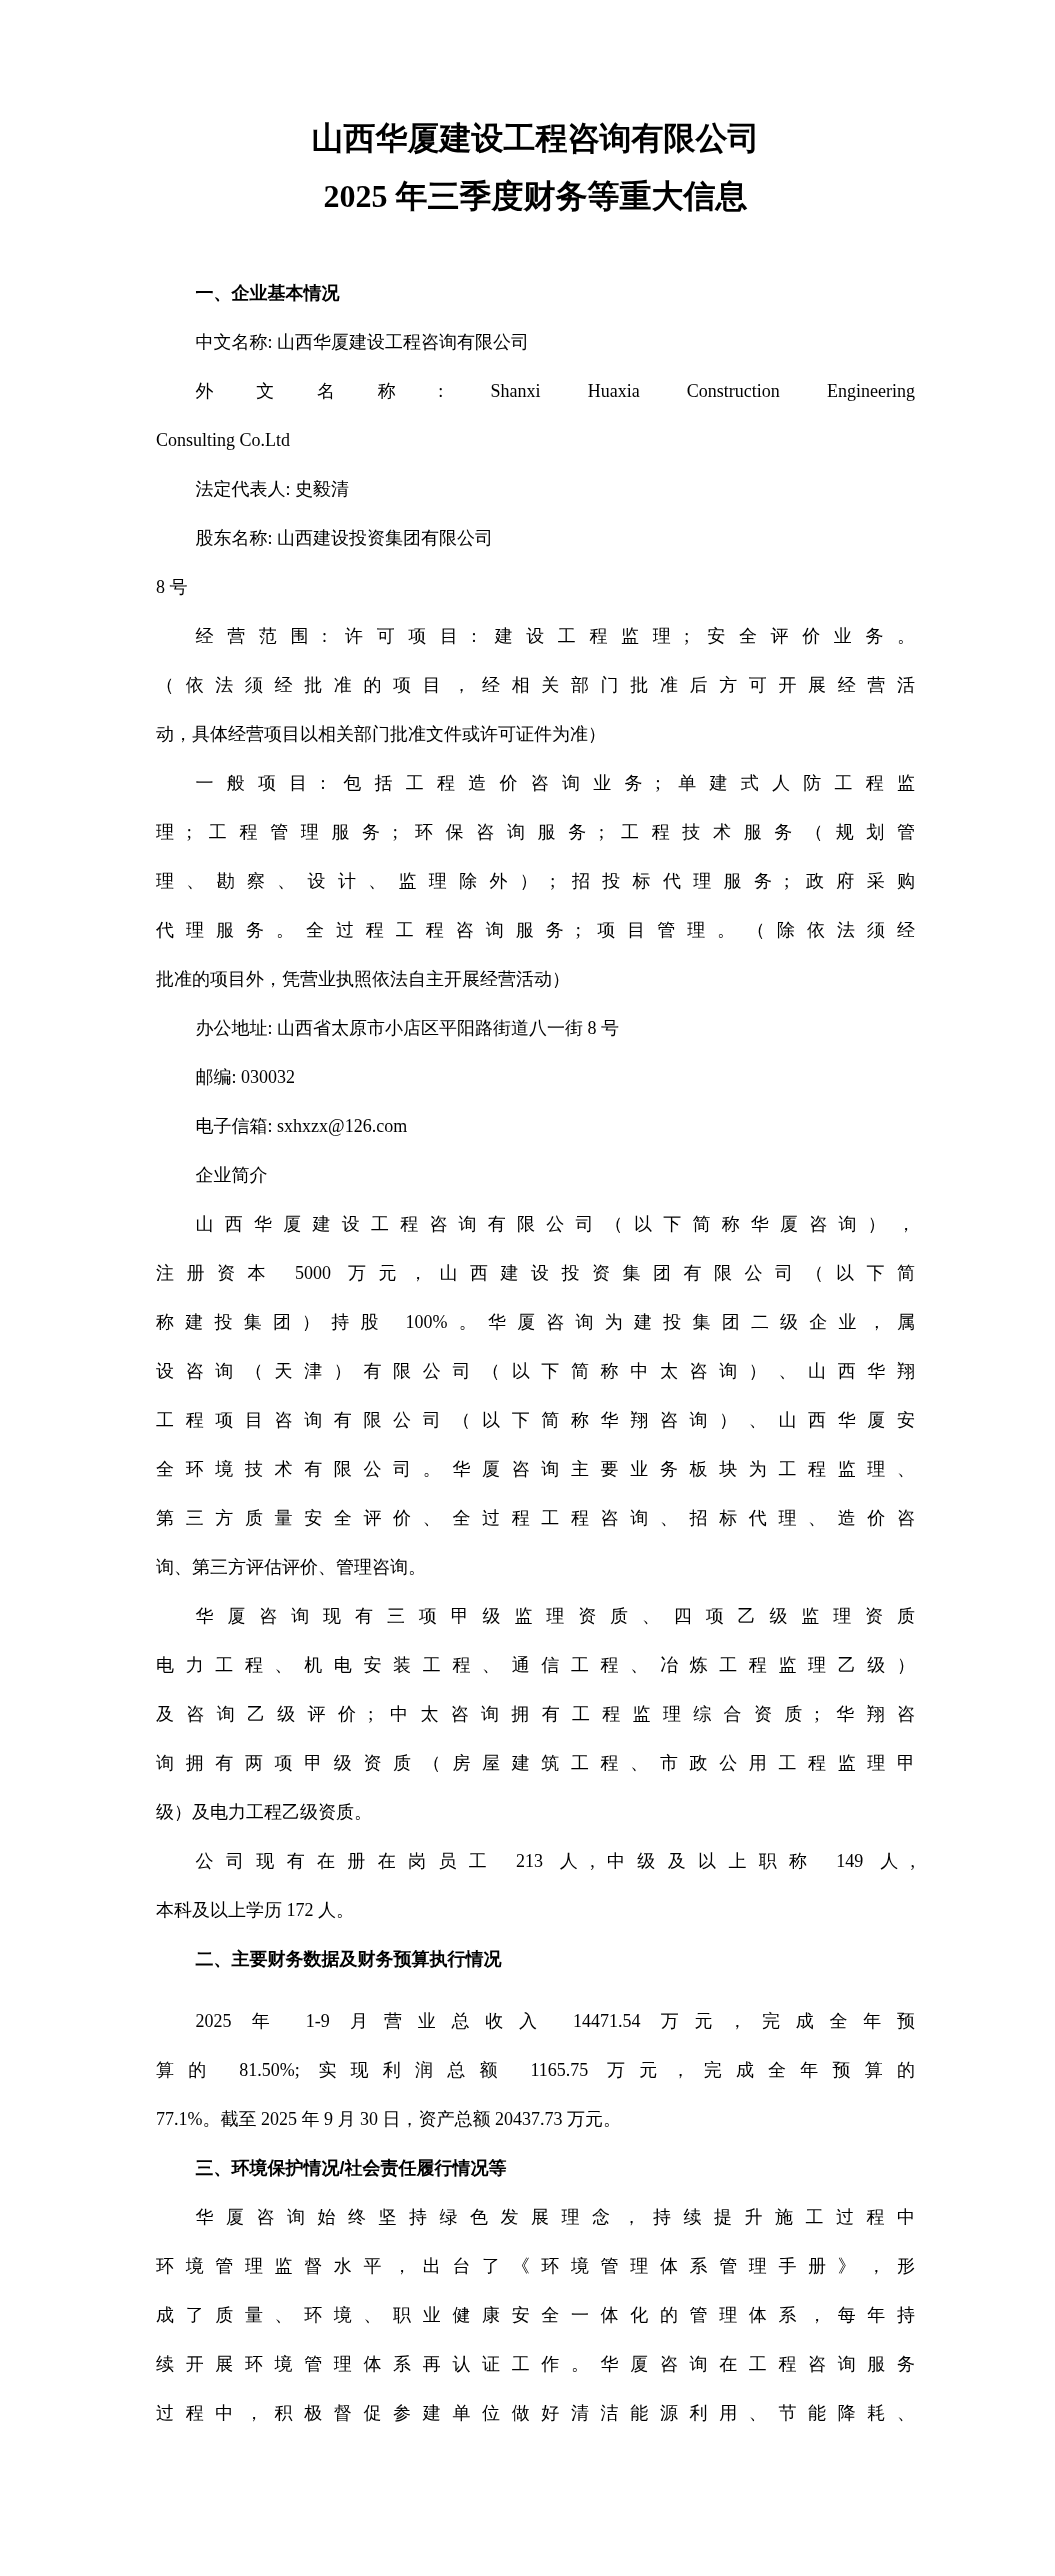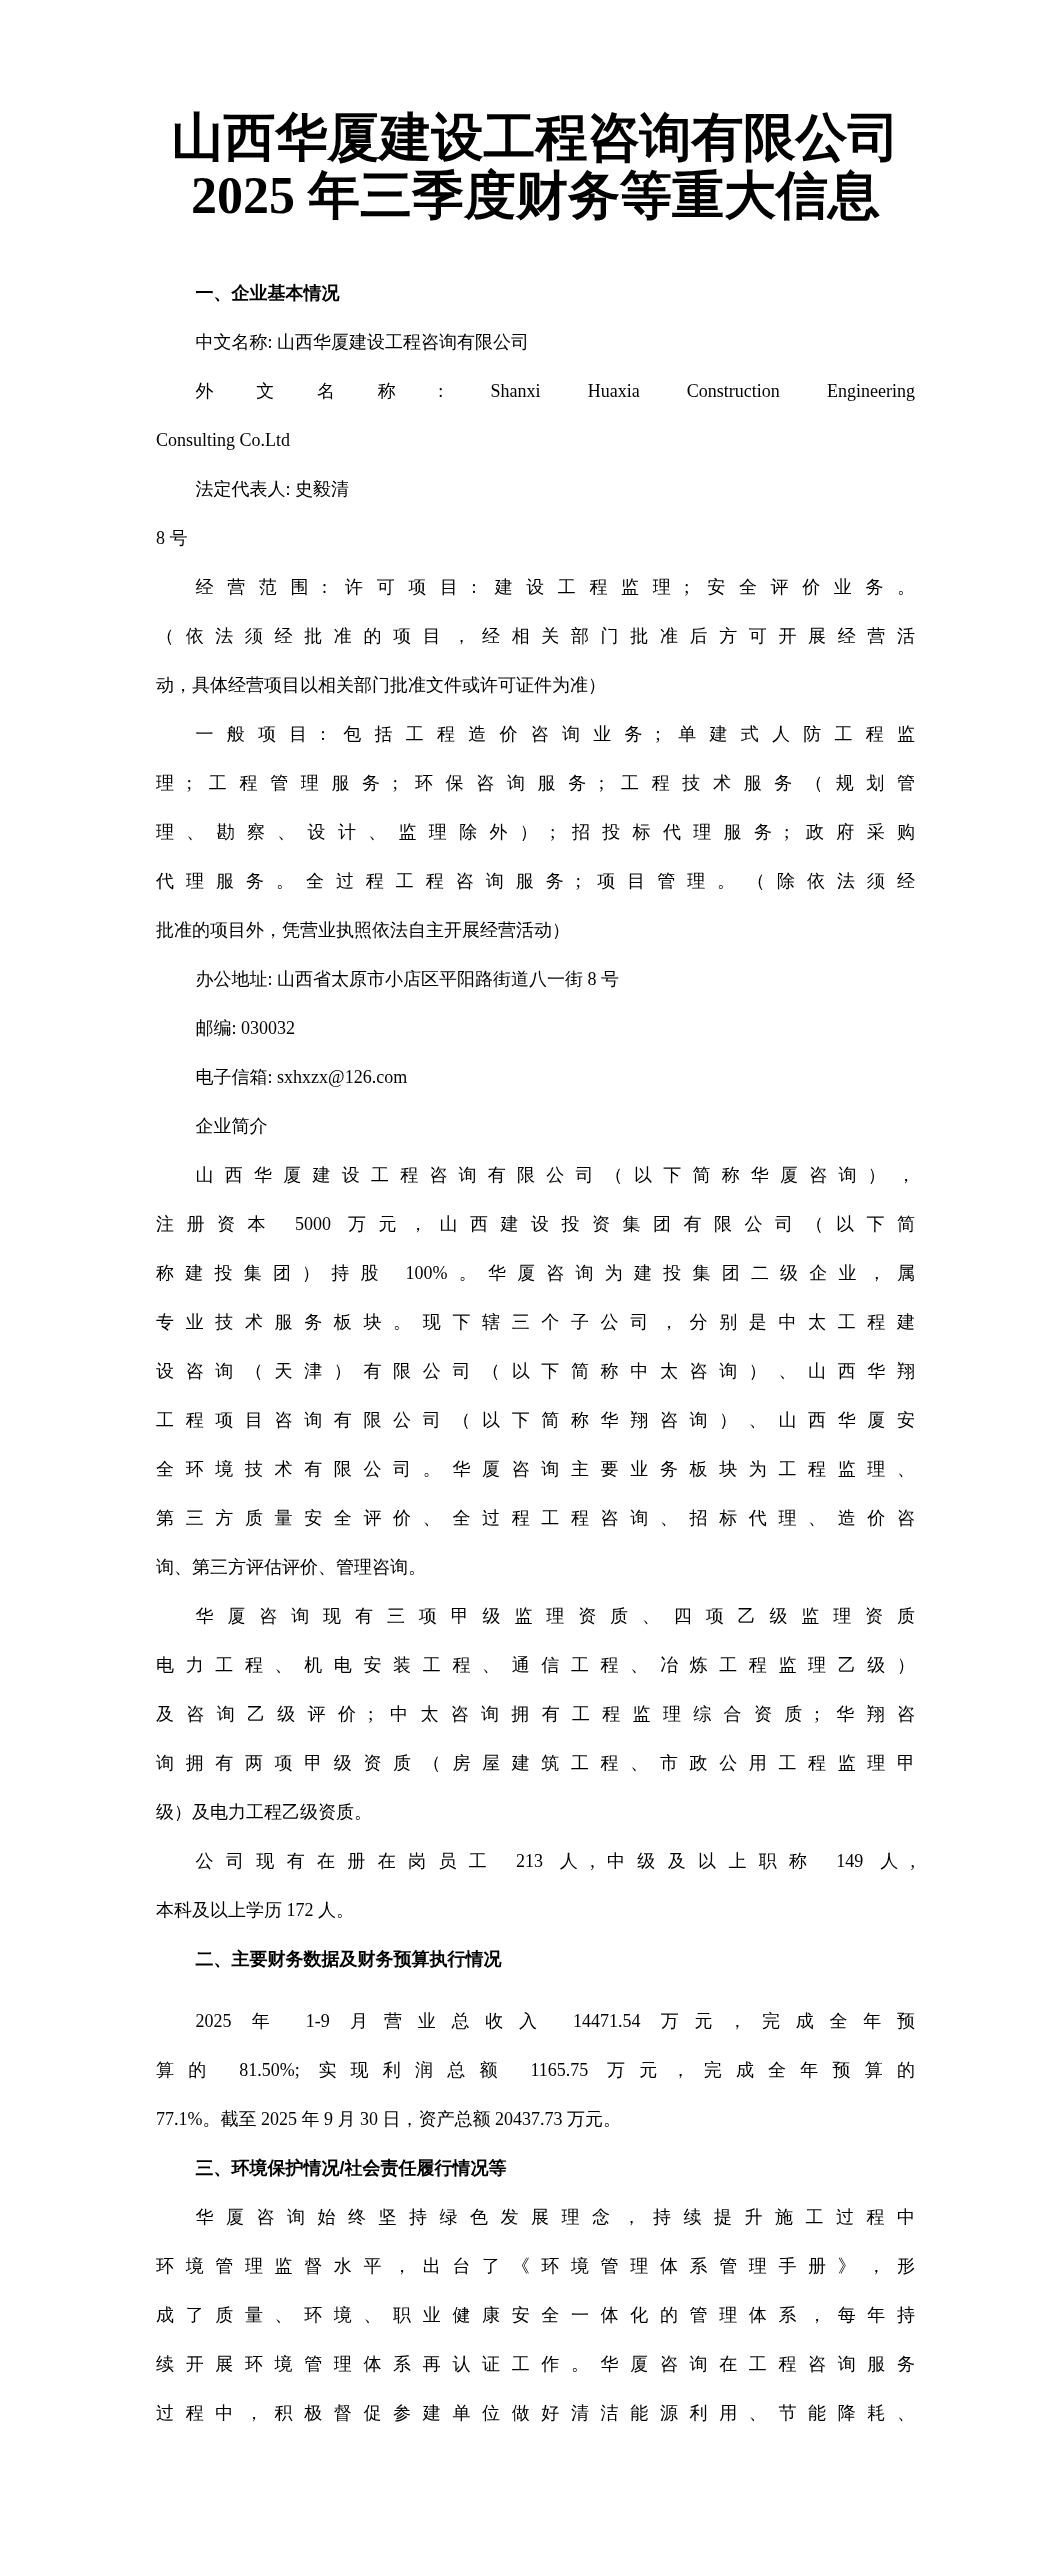--- a/index.html
+++ b/index.html
@@ -12,21 +12,21 @@
     overflow: hidden;
   }
   .doc {
     margin-left: 156px;
     width: 759px;
   }
   .title-block {
     padding-top: 109px;
   }
   .title-line {
-    font-size: 52px;
+    font-size: 32px;
     line-height: 58px;
     font-weight: bold;
     text-align: center;
     white-space: nowrap;
     font-family: "Liberation Serif", "DejaVu Serif", serif;
   }
   .body-block {
     margin-top: 44px;
   }
   .line {
@@ -57,37 +57,37 @@
   <div class="title-block">
     <div class="title-line">山西华厦建设工程咨询有限公司</div>
     <div class="title-line">2025 年三季度财务等重大信息</div>
   </div>
   <div class="body-block">
       <div class="line heading indent">一、企业基本情况</div>
       <div class="line indent">中文名称: 山西华厦建设工程咨询有限公司</div>
       <div class="line indent fill">外文名称: Shanxi Huaxia Construction Engineering</div>
       <div class="line">Consulting Co.Ltd</div>
       <div class="line indent">法定代表人: 史毅清</div>
+      <div class="line indent">股东名称: 山西建设投资集团有限公司</div>
       <div class="line">8 号</div>
       <div class="line indent fill">经营范围: 许可项目: 建设工程监理; 安全评价业务。</div>
       <div class="line fill">（依法须经批准的项目，经相关部门批准后方可开展经营活</div>
       <div class="line">动，具体经营项目以相关部门批准文件或许可证件为准）</div>
       <div class="line indent fill">一般项目: 包括工程造价咨询业务; 单建式人防工程监</div>
       <div class="line fill">理; 工程管理服务; 环保咨询服务; 工程技术服务（规划管</div>
       <div class="line fill">理、勘察、设计、监理除外）; 招投标代理服务; 政府采购</div>
       <div class="line fill">代理服务。全过程工程咨询服务; 项目管理。（除依法须经</div>
       <div class="line">批准的项目外，凭营业执照依法自主开展经营活动）</div>
       <div class="line indent">办公地址: 山西省太原市小店区平阳路街道八一街 8 号</div>
       <div class="line indent">邮编: 030032</div>
       <div class="line indent">电子信箱: sxhxzx@126.com</div>
       <div class="line indent">企业简介</div>
       <div class="line indent fill">山西华厦建设工程咨询有限公司（以下简称华厦咨询），</div>
       <div class="line fill">注册资本 5000 万元，山西建设投资集团有限公司（以下简</div>
       <div class="line fill">称建投集团）持股 100%。华厦咨询为建投集团二级企业，属</div>
-      <div class="line fill">专业技术服务板块。现下辖三个子公司，分别是中太工程建</div>
       <div class="line fill">设咨询（天津）有限公司（以下简称中太咨询）、山西华翔</div>
       <div class="line fill">工程项目咨询有限公司（以下简称华翔咨询）、山西华厦安</div>
       <div class="line fill">全环境技术有限公司。华厦咨询主要业务板块为工程监理、</div>
       <div class="line fill">第三方质量安全评价、全过程工程咨询、招标代理、造价咨</div>
       <div class="line">询、第三方评估评价、管理咨询。</div>
       <div class="line indent fill">华厦咨询现有三项甲级监理资质、四项乙级监理资质</div>
       <div class="line fill">电力工程、机电安装工程、通信工程、冶炼工程监理乙级）</div>
       <div class="line fill">及咨询乙级评价; 中太咨询拥有工程监理综合资质; 华翔咨</div>
       <div class="line fill">询拥有两项甲级资质（房屋建筑工程、市政公用工程监理甲</div>
       <div class="line">级）及电力工程乙级资质。</div>

